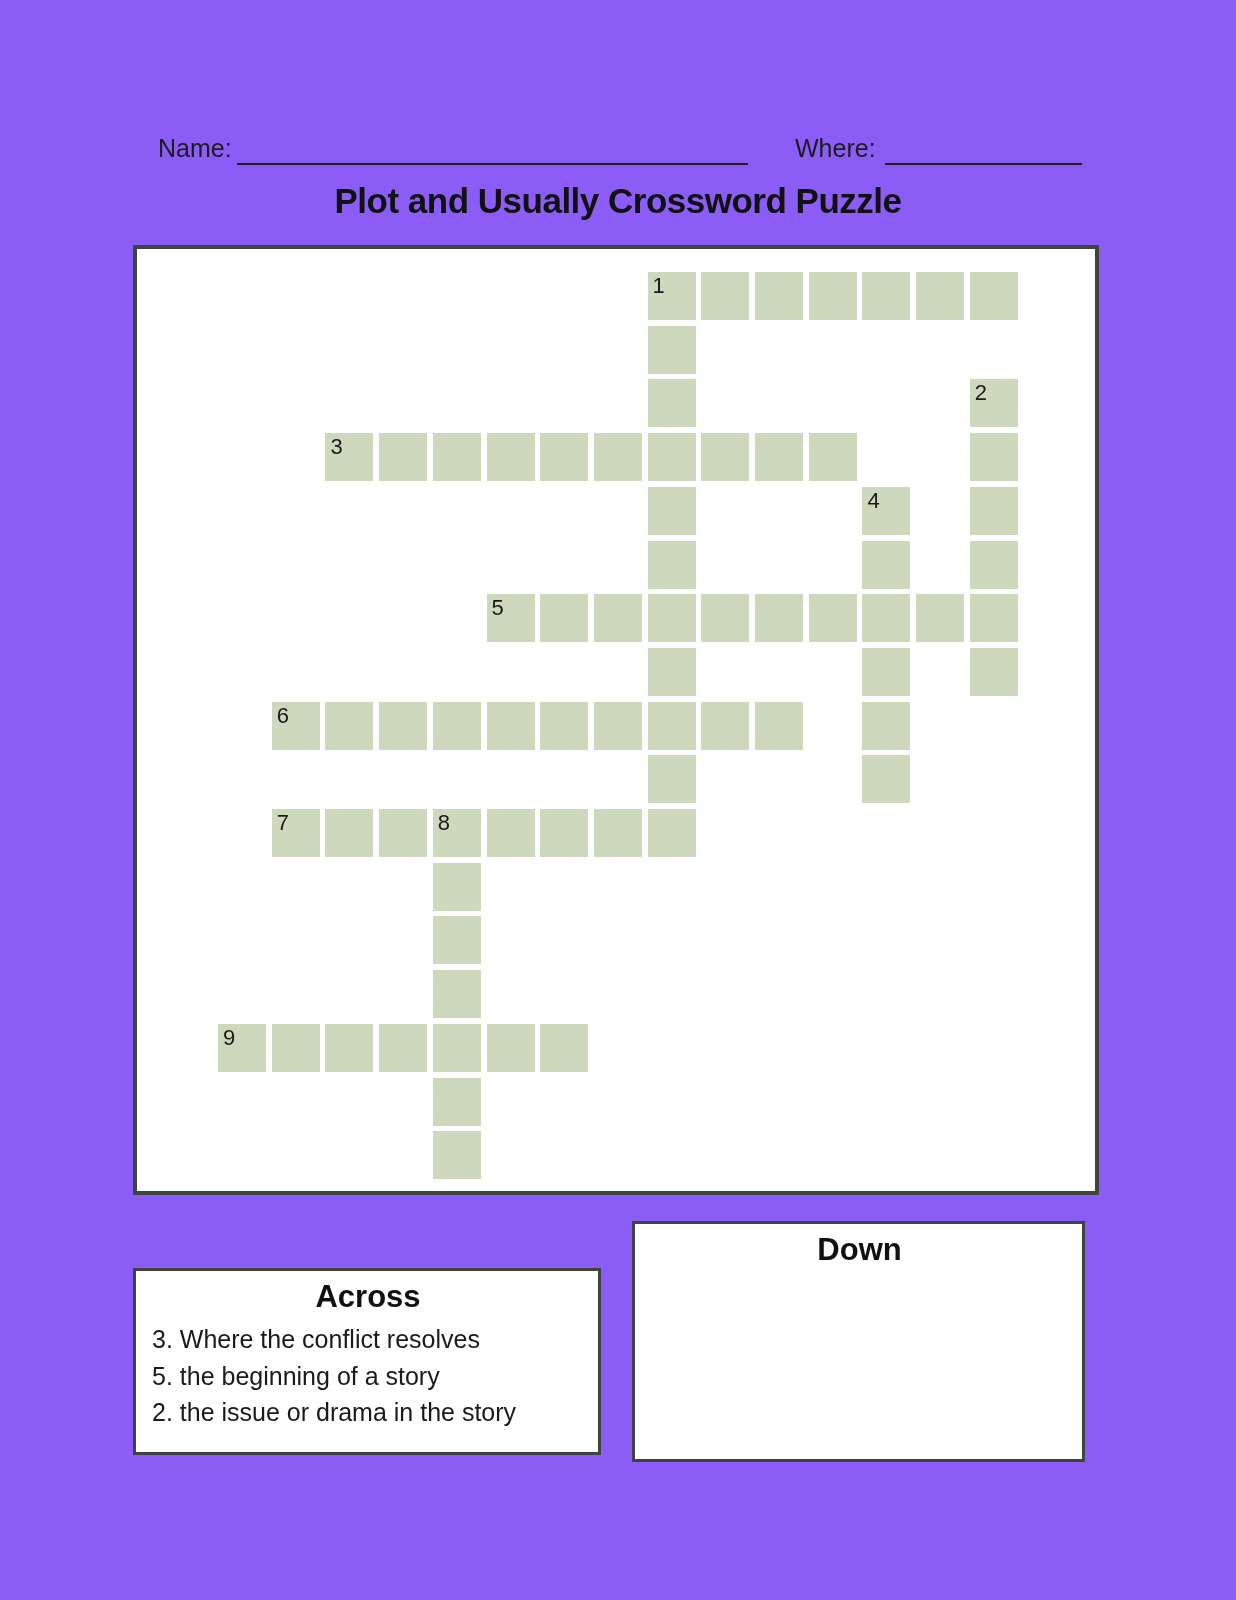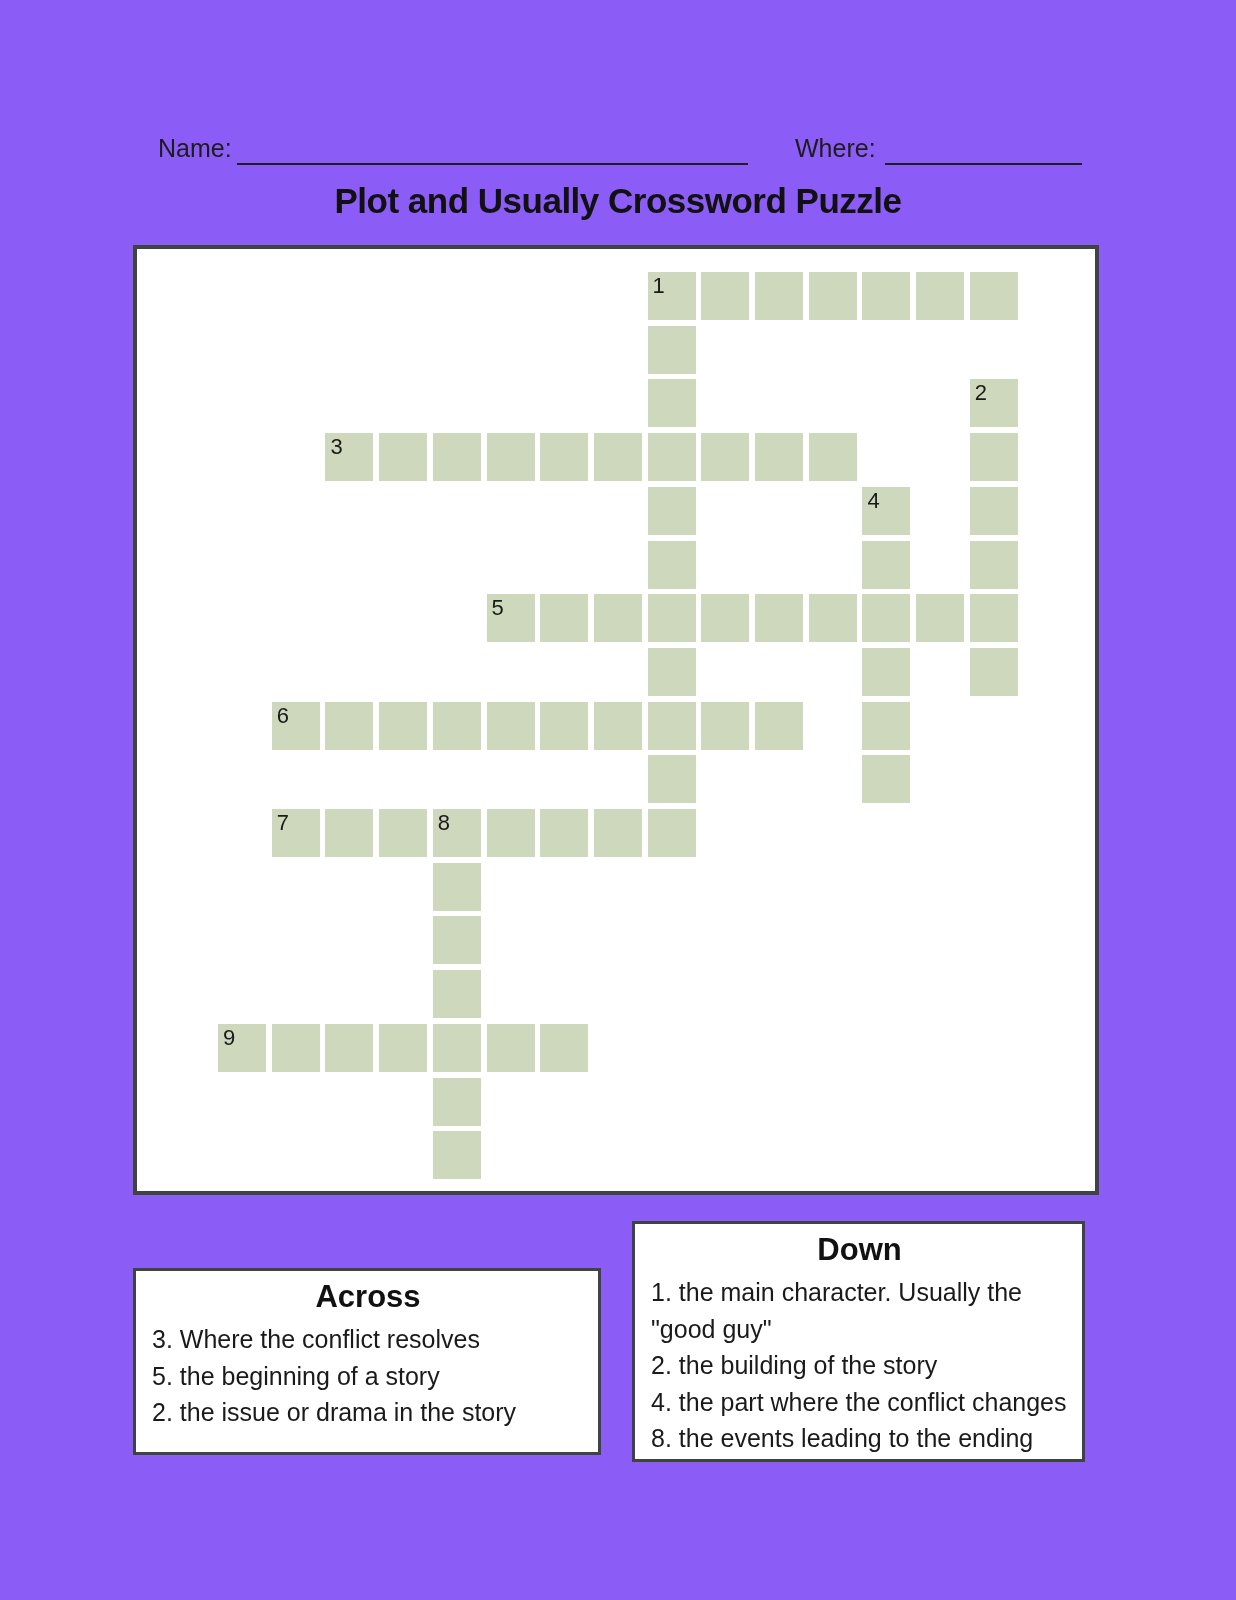--- a/index.html
+++ b/index.html
@@ -131,22 +131,15 @@
     <h2 class="clue-title">Across</h2>
     <div>
         <div class="clue">3. Where the conflict resolves</div>
         <div class="clue">5. the beginning of a story</div>
         <div class="clue">2. the issue or drama in the story</div>
       </div>
   </div>
 
   <div class="abs clue-box clue-box-down">
     <h2 class="clue-title">Down</h2>
-    <div>
-        <div class="clue">1. the main character. Usually the</div>
-        <div class="clue">"good guy"</div>
-        <div class="clue">2. the building of the story</div>
-        <div class="clue">4. the part where the conflict changes</div>
-        <div class="clue">8. the events leading to the ending</div>
-      </div>
   </div>
 
 </div>
 
 </body></html>

